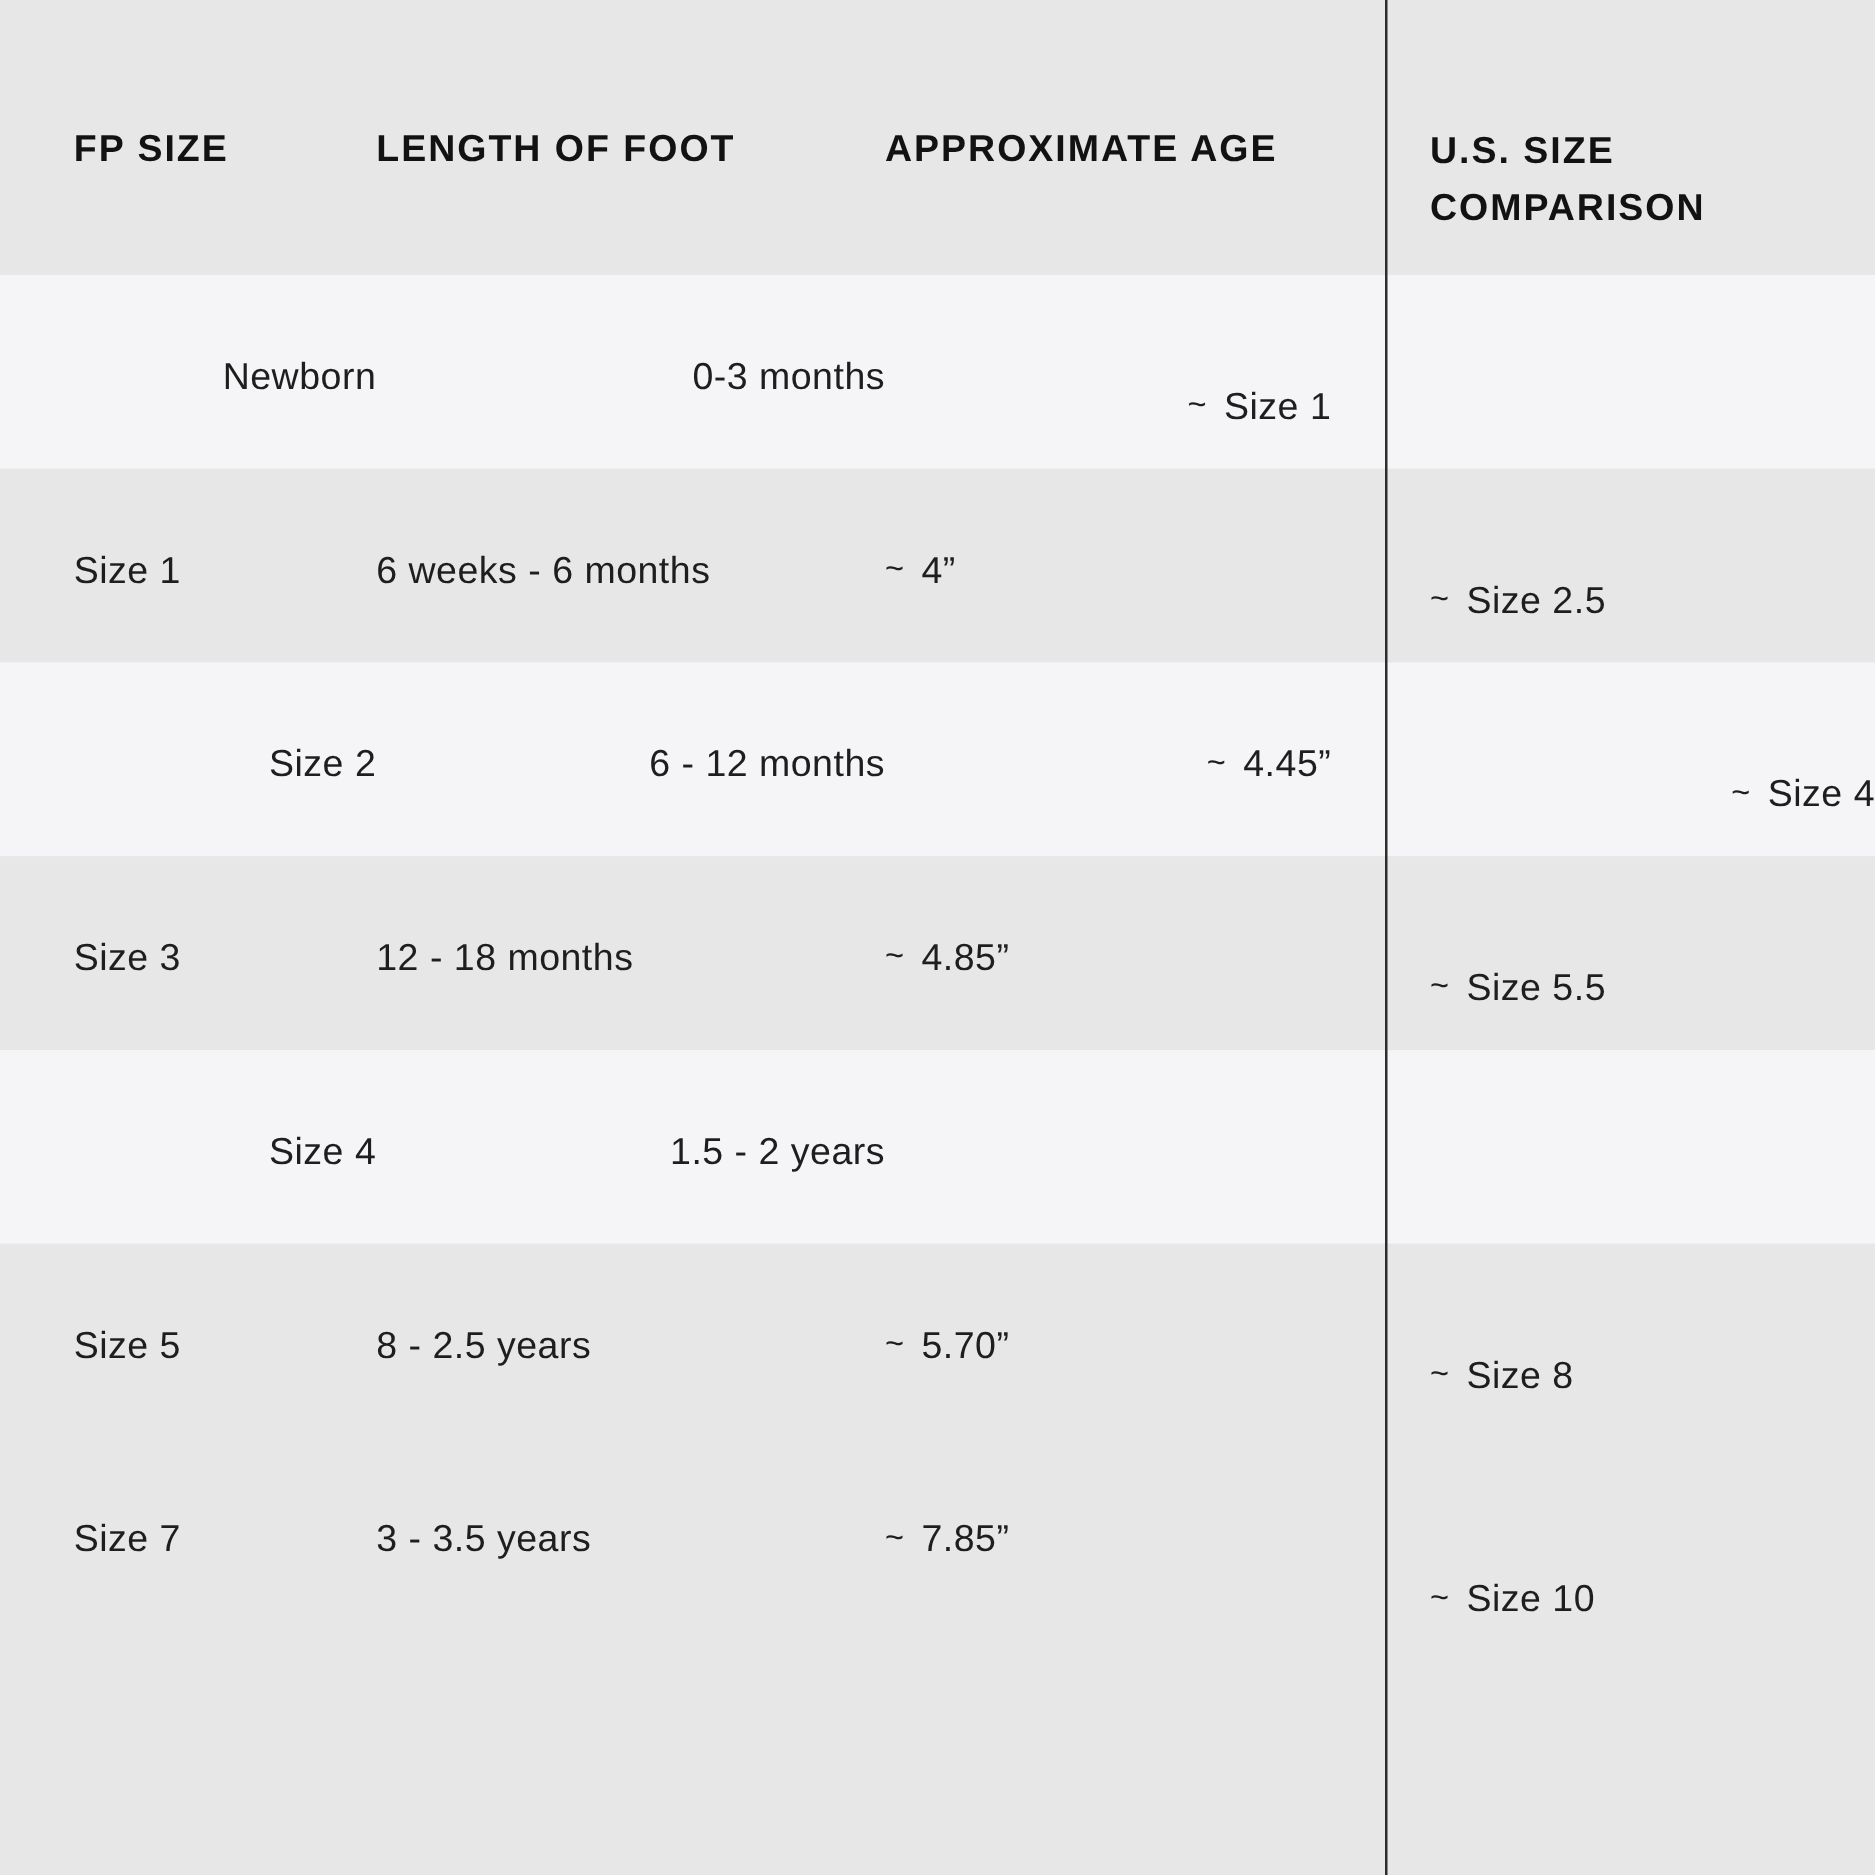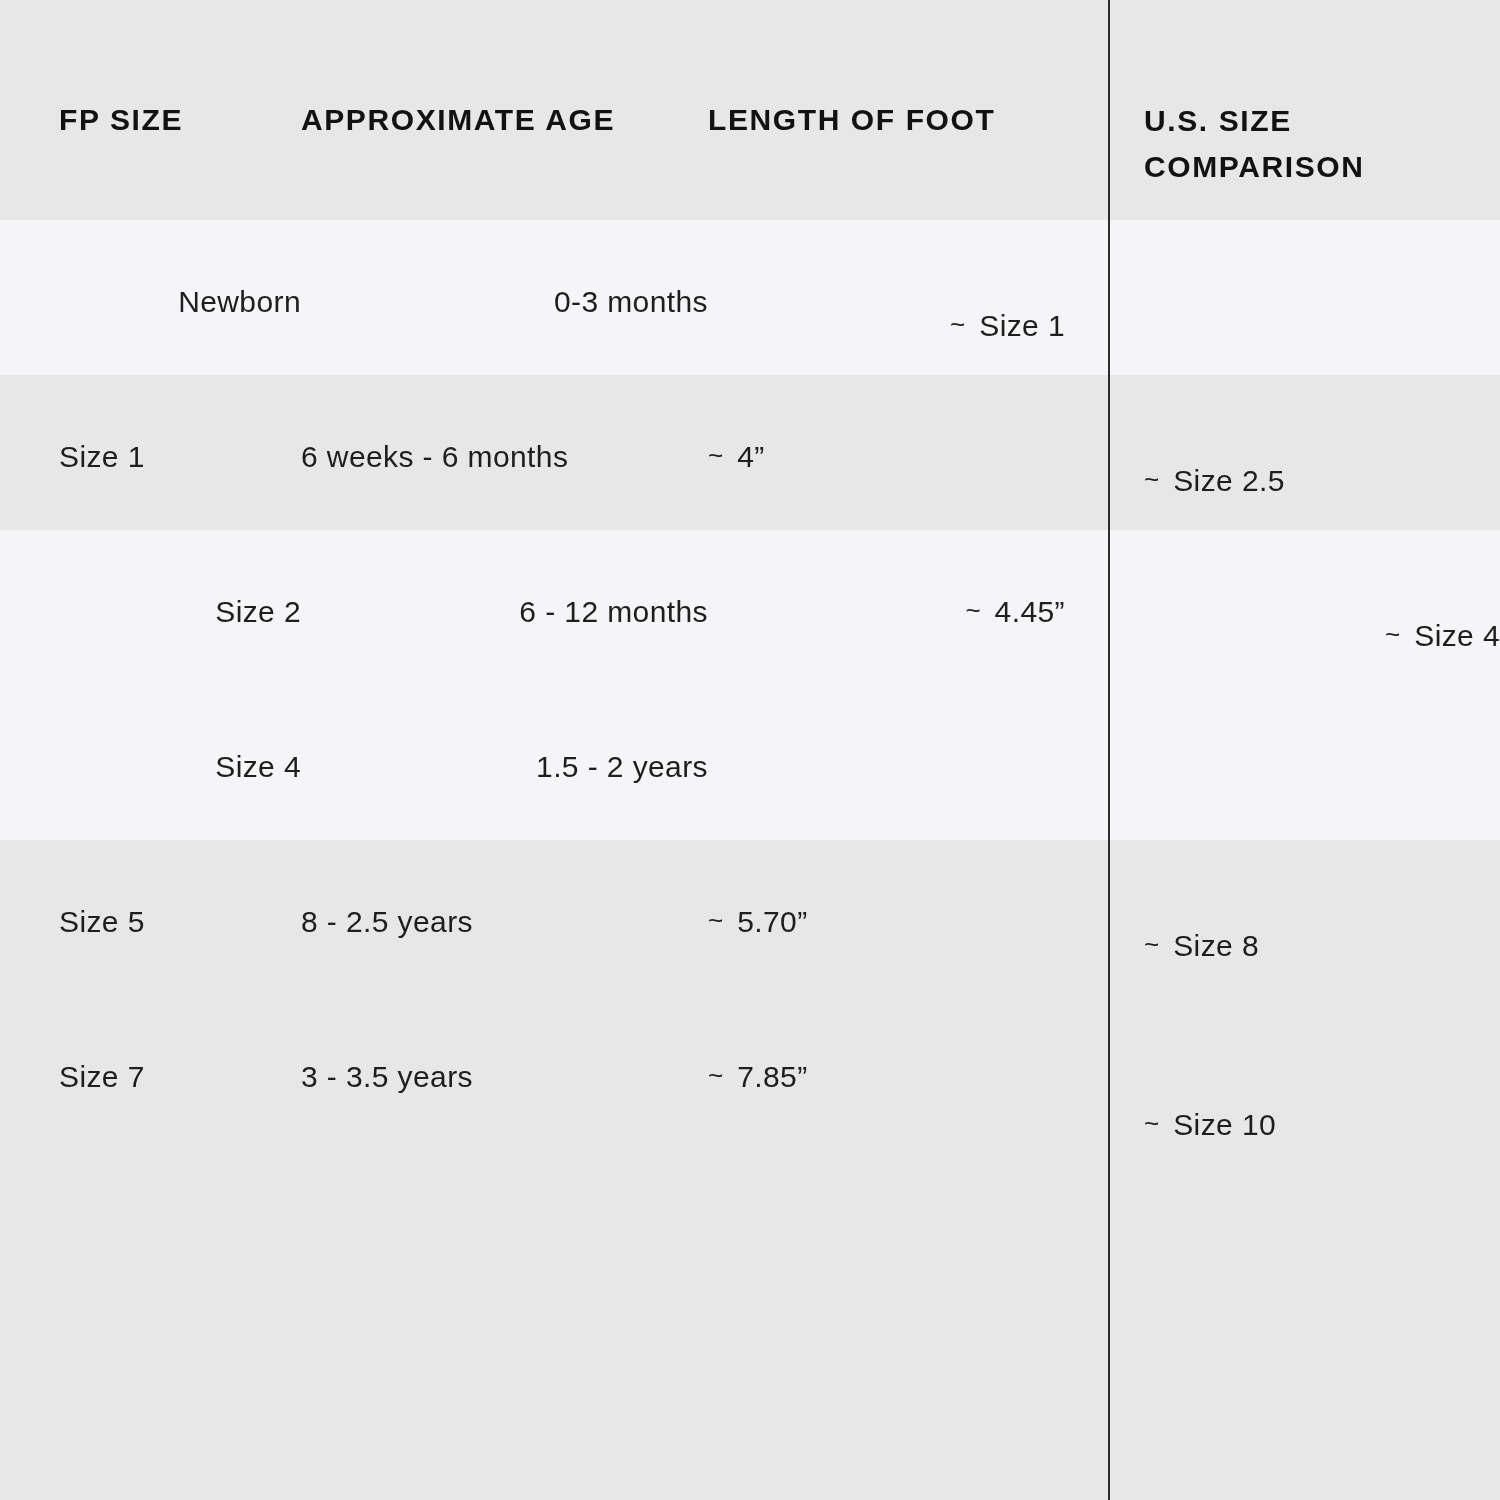--- a/index.html
+++ b/index.html
@@ -73,25 +73,25 @@
 </head>
 <body>
 
 <div class="page">
   <div class="divider"></div>
 
   <div class="row header">
     <div class="cell c1">
       <span>FP SIZE</span>
     </div>
+    <div class="cell c3">
+      <span>LENGTH OF FOOT</span>
+    </div>
     <div class="cell c2">
       <span>APPROXIMATE AGE</span>
-    </div>
-    <div class="cell c3">
-      <span>LENGTH OF FOOT</span>
     </div>
     <div class="cell c4">
       <span class="head-wrap">U.S. SIZE COMPARISON</span>
     </div>
   </div>
 
   <div class="row body light">
     <div class="cell c1"><span>Newborn</span></div>
     <div class="cell c2"><span>0-3 months</span></div>
     <div class="cell c4"><span class="tilde">~</span><span>Size 1</span></div>
@@ -104,20 +104,26 @@
     <div class="cell c4"><span class="tilde">~</span><span>Size 2.5</span></div>
   </div>
 
   <div class="row body light">
     <div class="cell c1"><span>Size 2</span></div>
     <div class="cell c2"><span>6 - 12 months</span></div>
     <div class="cell c3"><span class="tilde">~</span><span>4.45”</span></div>
     <div class="cell c4"><span class="tilde">~</span><span>Size 4</span></div>
   </div>
 
+  <div class="row body dark">
+    <div class="cell c1"><span>Size 3</span></div>
+    <div class="cell c2"><span>12 - 18 months</span></div>
+    <div class="cell c3"><span class="tilde">~</span><span>4.85”</span></div>
+    <div class="cell c4"><span class="tilde">~</span><span>Size 5.5</span></div>
+  </div>
 
   <div class="row body light">
     <div class="cell c1"><span>Size 4</span></div>
     <div class="cell c2"><span>1.5 - 2 years</span></div>
   </div>
 
   <div class="row body dark">
     <div class="cell c1"><span>Size 5</span></div>
     <div class="cell c2"><span>8 - 2.5 years</span></div>
     <div class="cell c3"><span class="tilde">~</span><span>5.70”</span></div>

